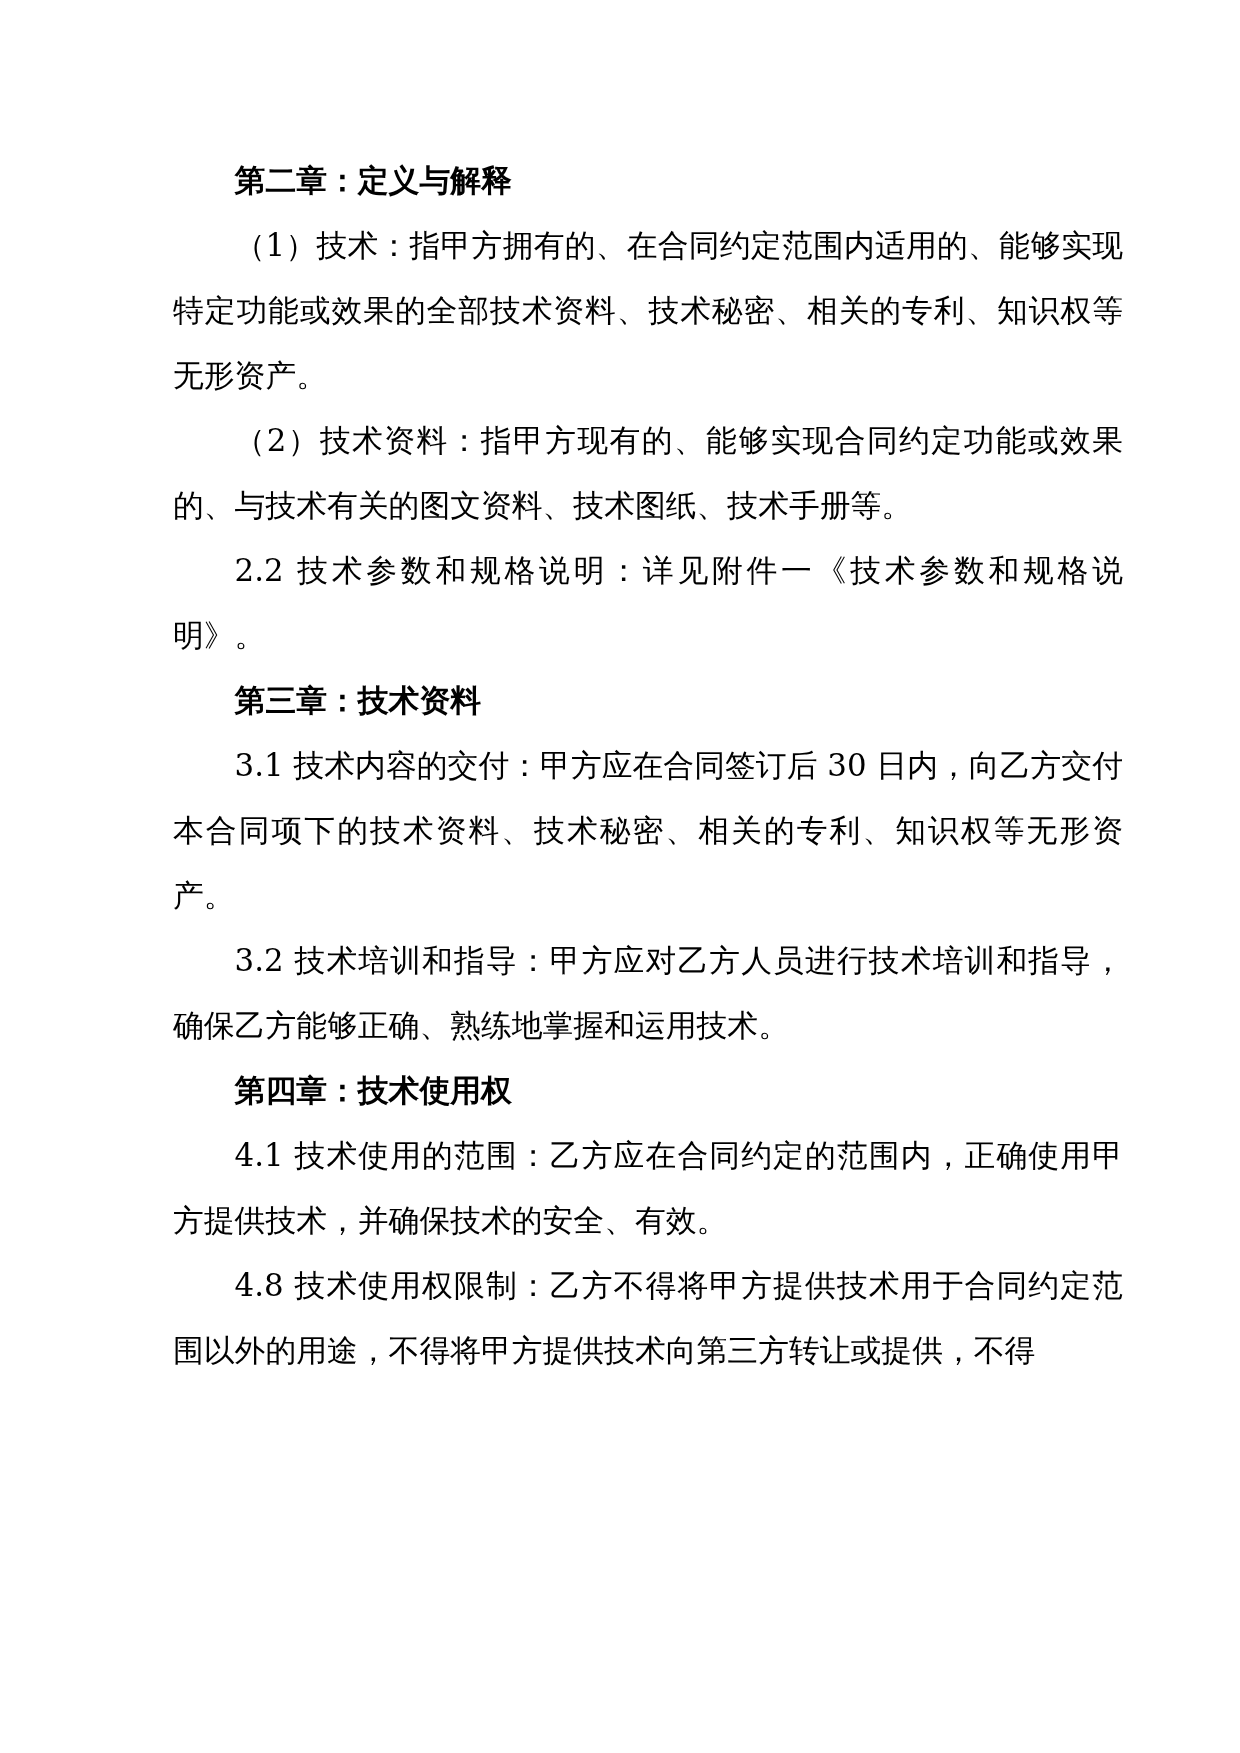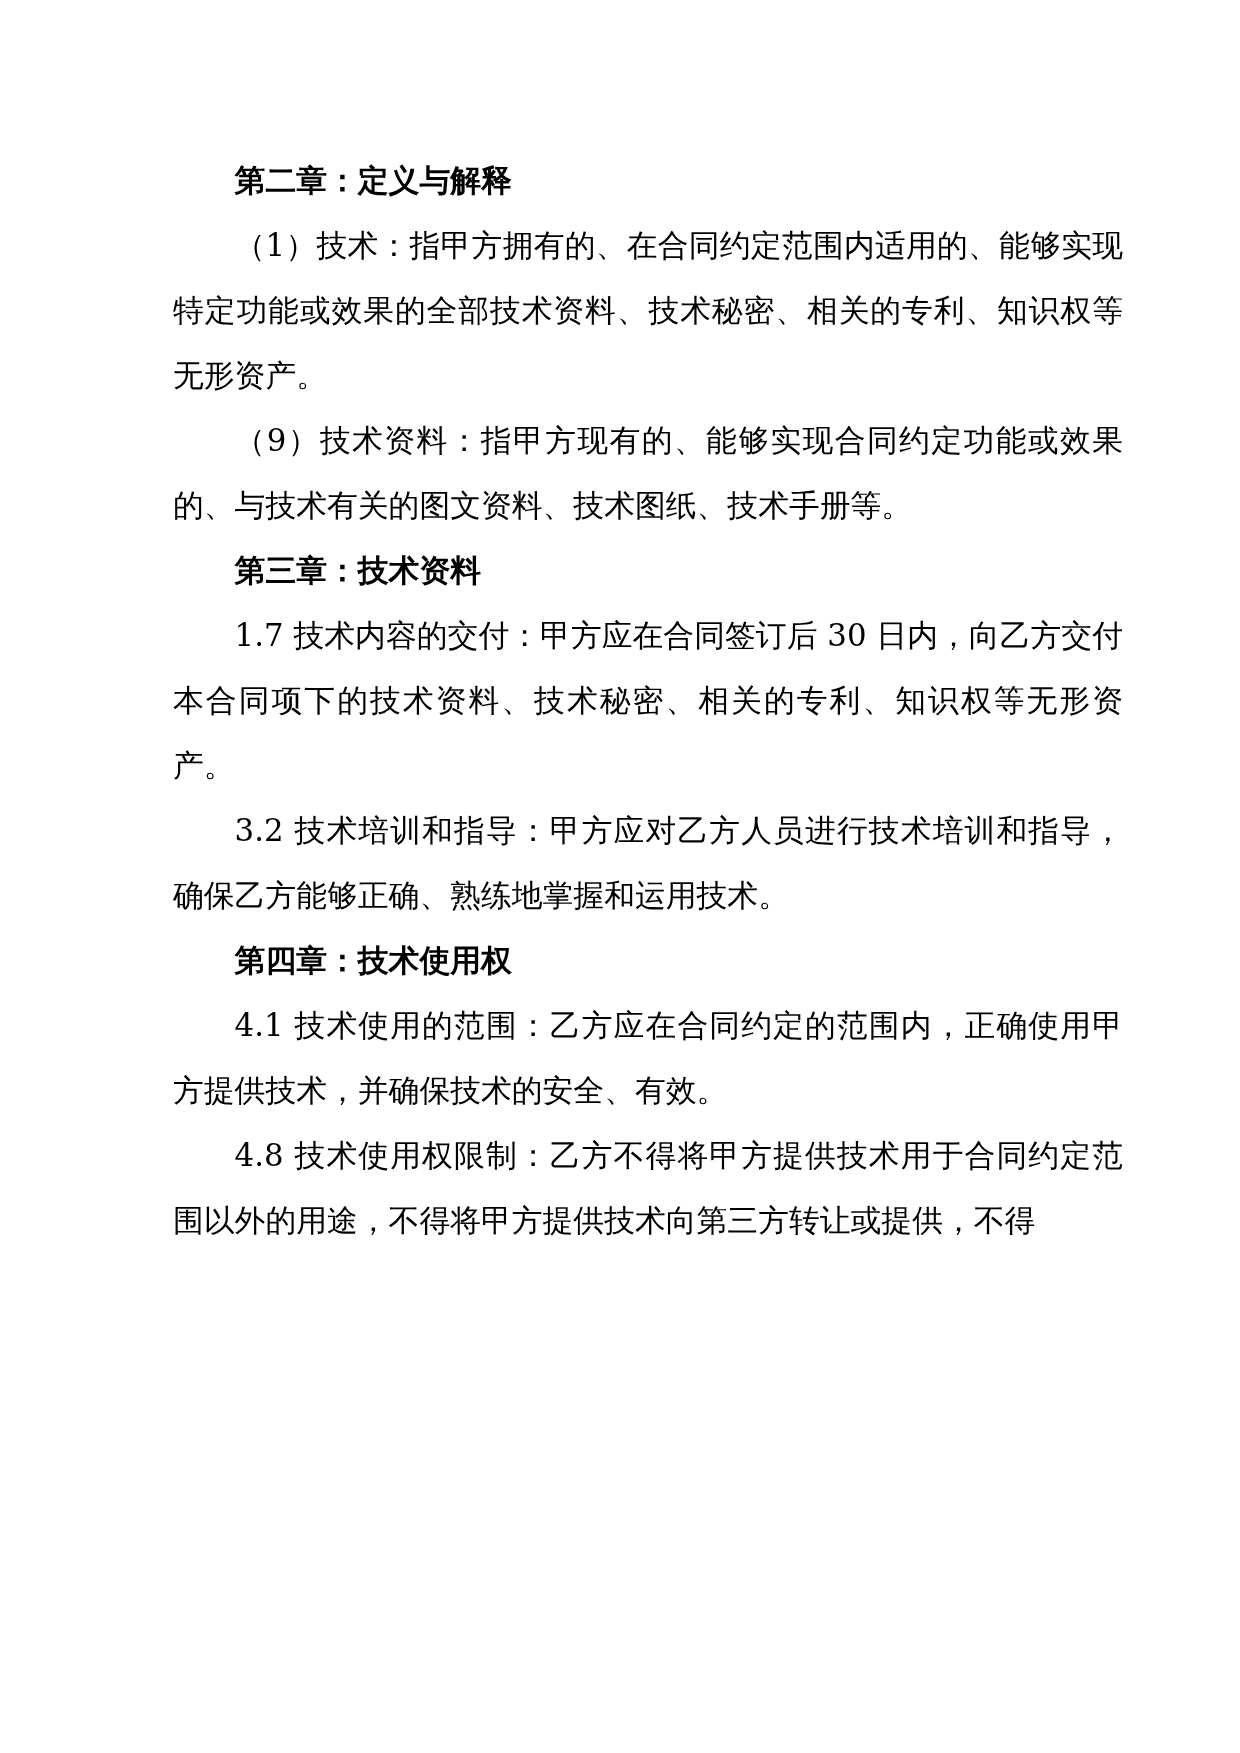--- a/index.html
+++ b/index.html
@@ -35,21 +35,22 @@
     text-align: left;
   }
 </style>
 </head>
 <body>
 
 <div class="doc-page" style="background: rgb(255, 255, 255);">
   <div class="doc-body" id="doc-body" style="color: rgb(0, 0, 0);">
       <p class="heading">第二章：定义与解释</p>
       <p class="para">（1）技术：指甲方拥有的、在合同约定范围内适用的、能够实现特定功能或效果的全部技术资料、技术秘密、相关的专利、知识权等无形资产。</p>
-      <p class="para">（9）技术资料：指甲方现有的、能够实现合同约定功能或效果的、与技术有关的图文资料、技术图纸、技术手册等。</p>
+      <p class="para">（2）技术资料：指甲方现有的、能够实现合同约定功能或效果的、与技术有关的图文资料、技术图纸、技术手册等。</p>
+      <p class="para">2.2 技术参数和规格说明：详见附件一《技术参数和规格说明》。</p>
       <p class="heading">第三章：技术资料</p>
-      <p class="para">1.7 技术内容的交付：甲方应在合同签订后 30 日内，向乙方交付本合同项下的技术资料、技术秘密、相关的专利、知识权等无形资产。</p>
+      <p class="para">3.1 技术内容的交付：甲方应在合同签订后 30 日内，向乙方交付本合同项下的技术资料、技术秘密、相关的专利、知识权等无形资产。</p>
       <p class="para">3.2 技术培训和指导：甲方应对乙方人员进行技术培训和指导，确保乙方能够正确、熟练地掌握和运用技术。</p>
       <p class="heading">第四章：技术使用权</p>
       <p class="para">4.1 技术使用的范围：乙方应在合同约定的范围内，正确使用甲方提供技术，并确保技术的安全、有效。</p>
       <p class="para">4.8 技术使用权限制：乙方不得将甲方提供技术用于合同约定范围以外的用途，不得将甲方提供技术向第三方转让或提供，不得</p>
     </div>
 </div>
 
 </body></html>

